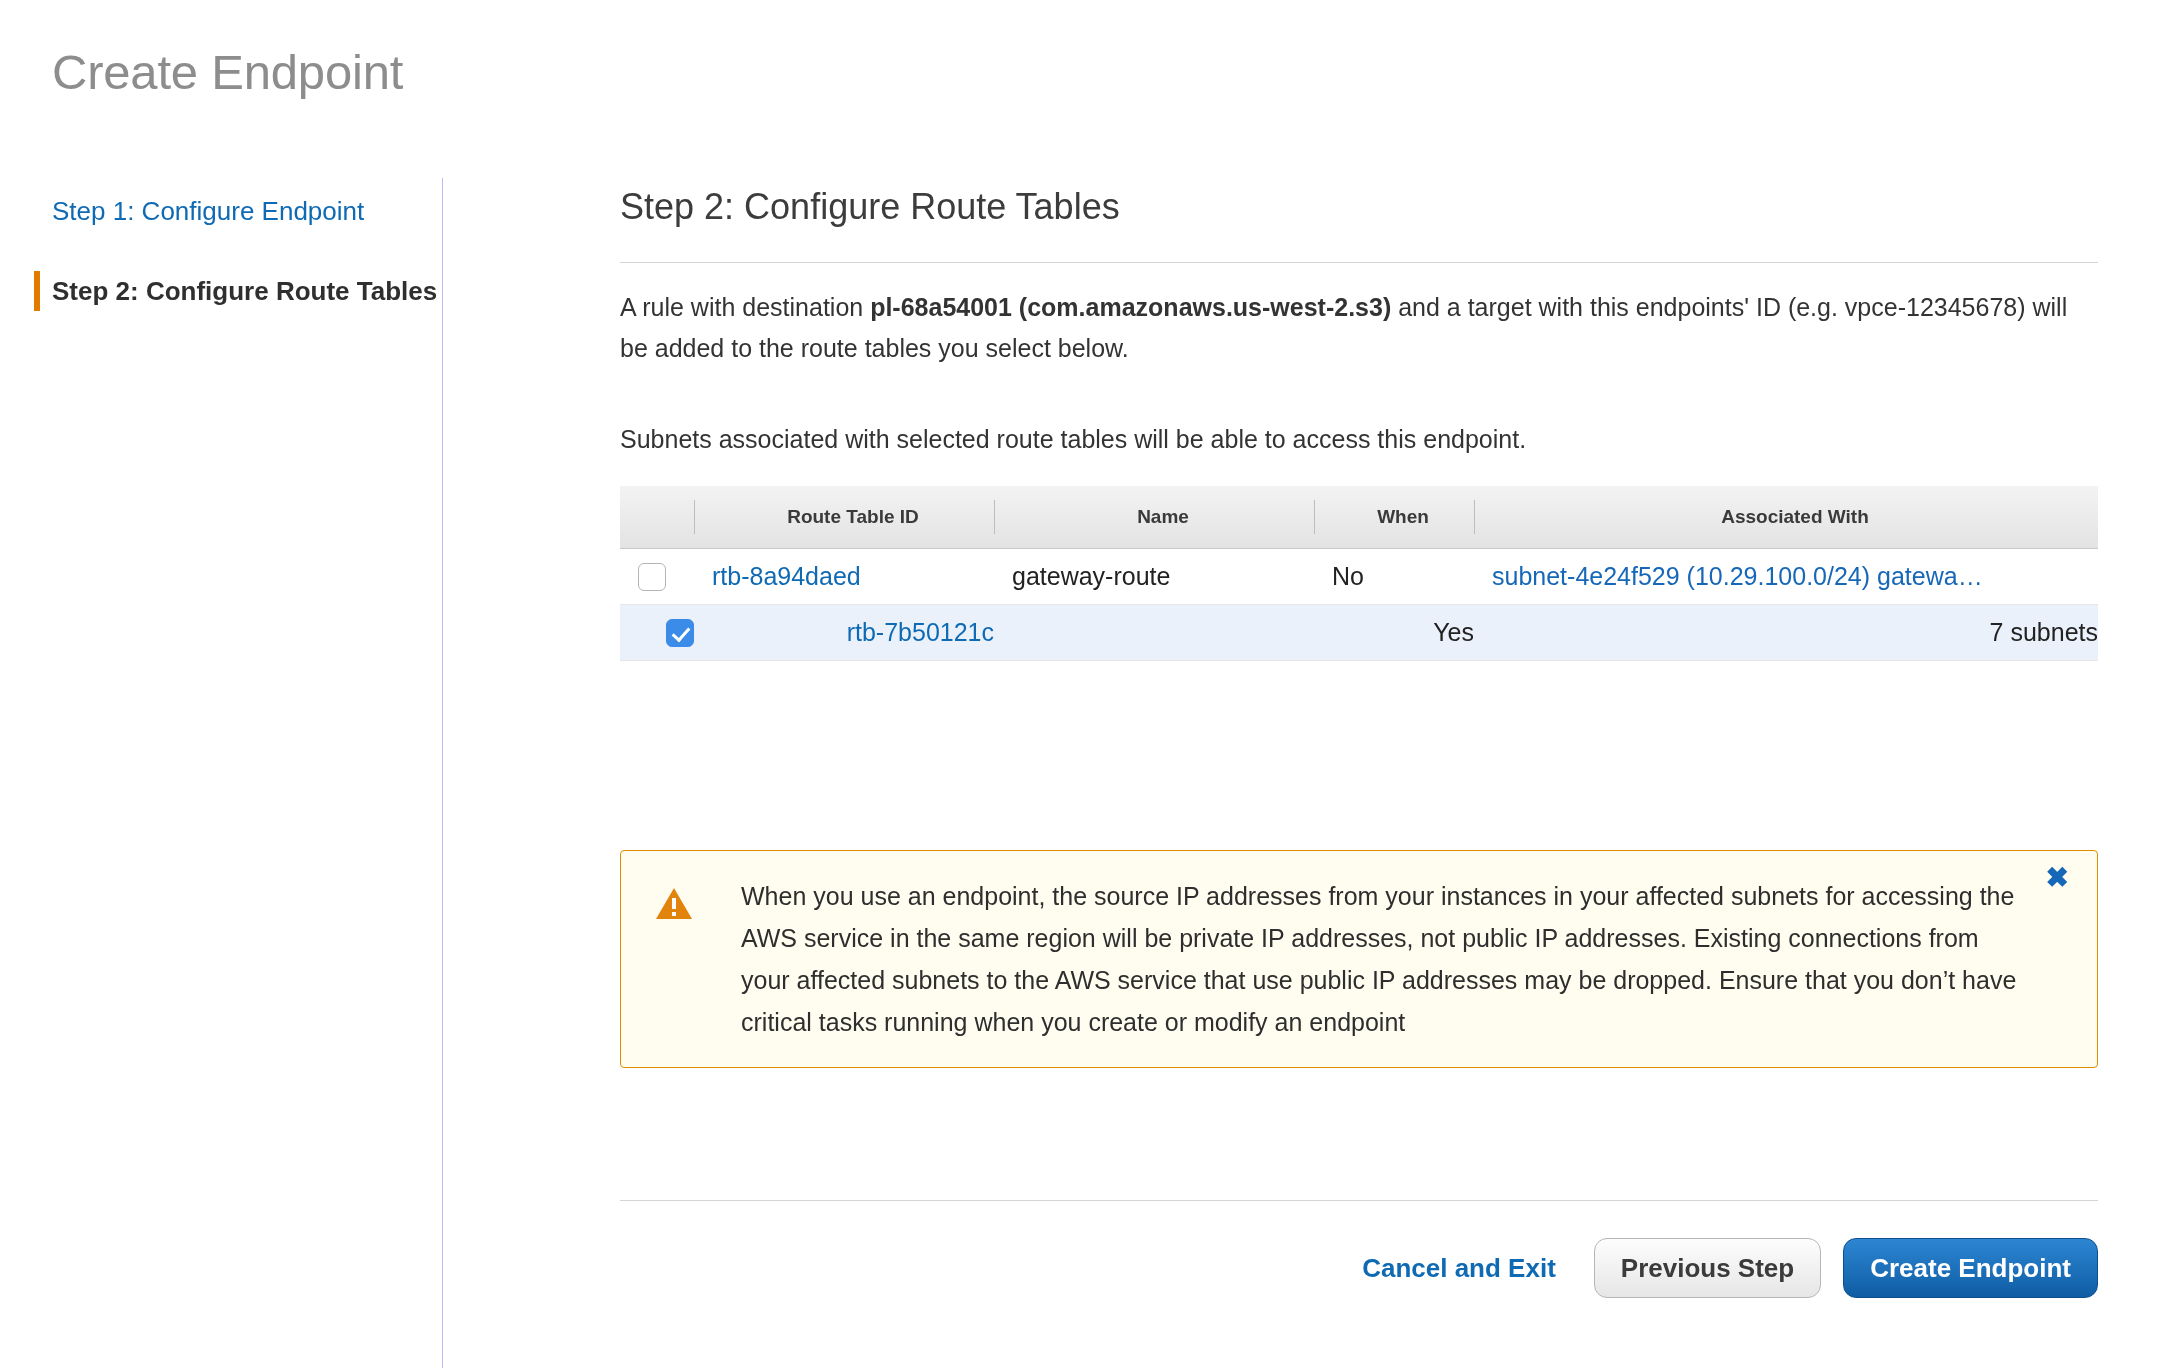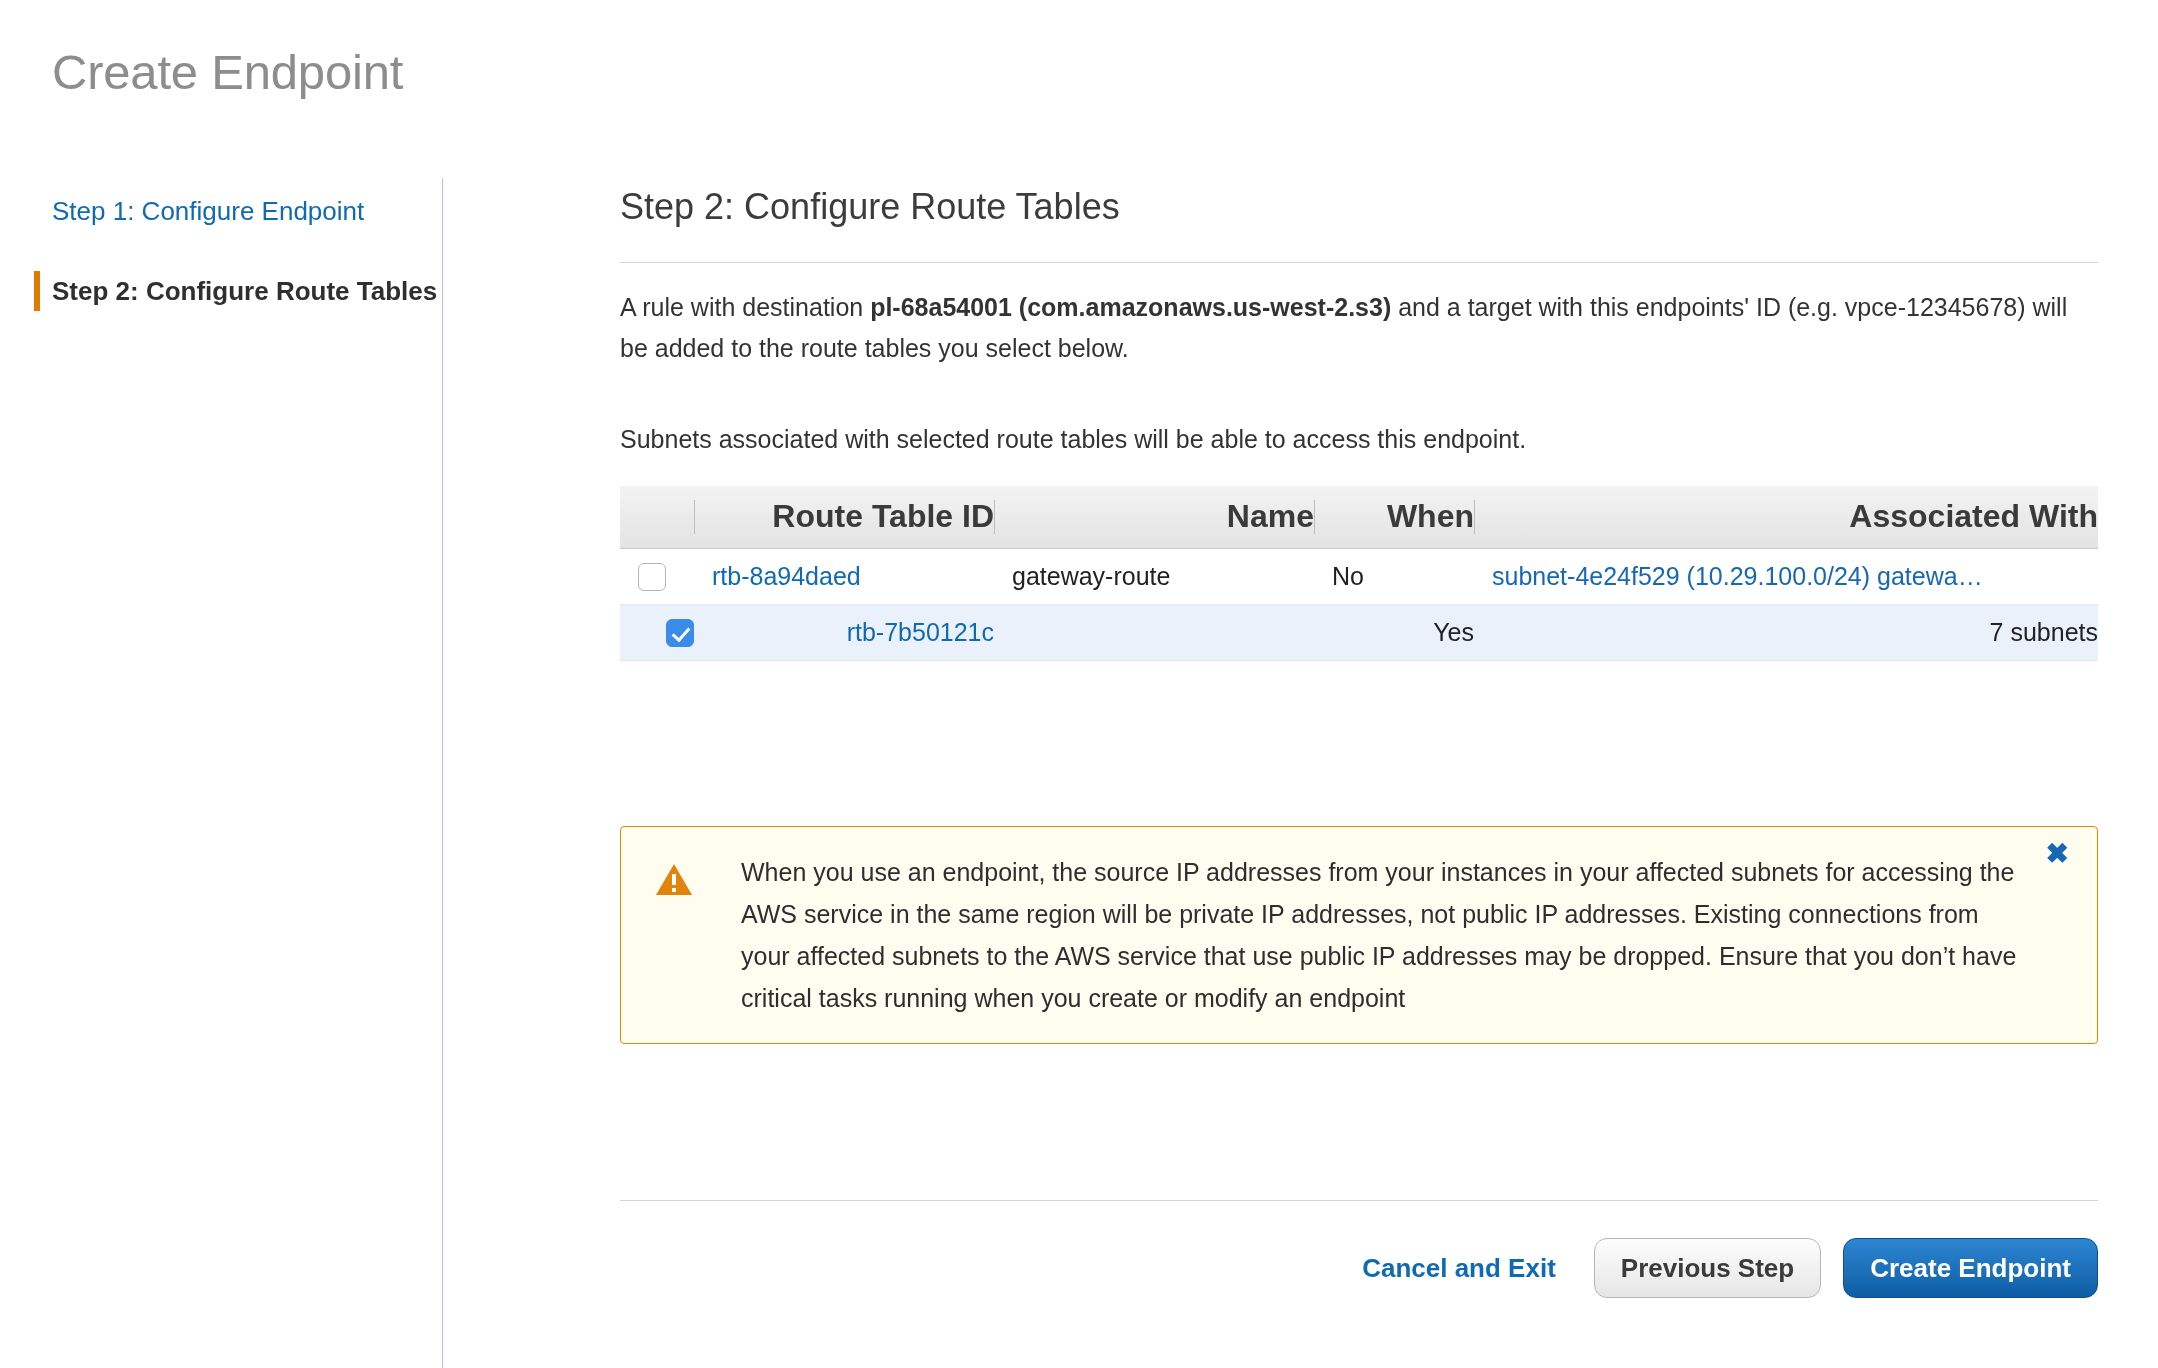--- a/index.html
+++ b/index.html
@@ -95,24 +95,24 @@
   }
   table.rt {
     width: 100%;
     border-collapse: collapse;
     table-layout: fixed;
   }
   table.rt thead th {
     background: linear-gradient(#f3f3f3, #e3e3e3);
     border-bottom: 1px solid #c9c9c9;
     height: 62px;
-    font-size: 32px;
+    font-size: 19px;
     font-weight: bold;
     color: #3a3a3a;
-    text-align: right;
+    text-align: center;
     padding: 0 0 0 18px;
     position: relative;
   }
   table.rt thead th + th::before {
     content: "";
     position: absolute;
     left: 0; top: 14px; bottom: 14px;
     width: 1px;
     background: #bdbdbd;
   }
@@ -158,21 +158,21 @@
     border: solid #ffffff;
     border-width: 0 3px 3px 0;
     transform: rotate(42deg);
   }
   .rt-link { color: #0f6ab4; text-decoration: none; }
   .assoc-link { color: #1667b8; text-decoration: none; }
 
   
   .alert {
     position: absolute;
-    left: 64px; top: 826px;
+    left: 64px; top: 850px;
     width: 1478px;
     min-height: 218px;
     background: #fffdf0;
     border: 1px solid #e08c00;
     border-radius: 4px;
   }
   .alert-icon {
     position: absolute;
     left: 34px; top: 36px;
     width: 38px; height: 34px;

